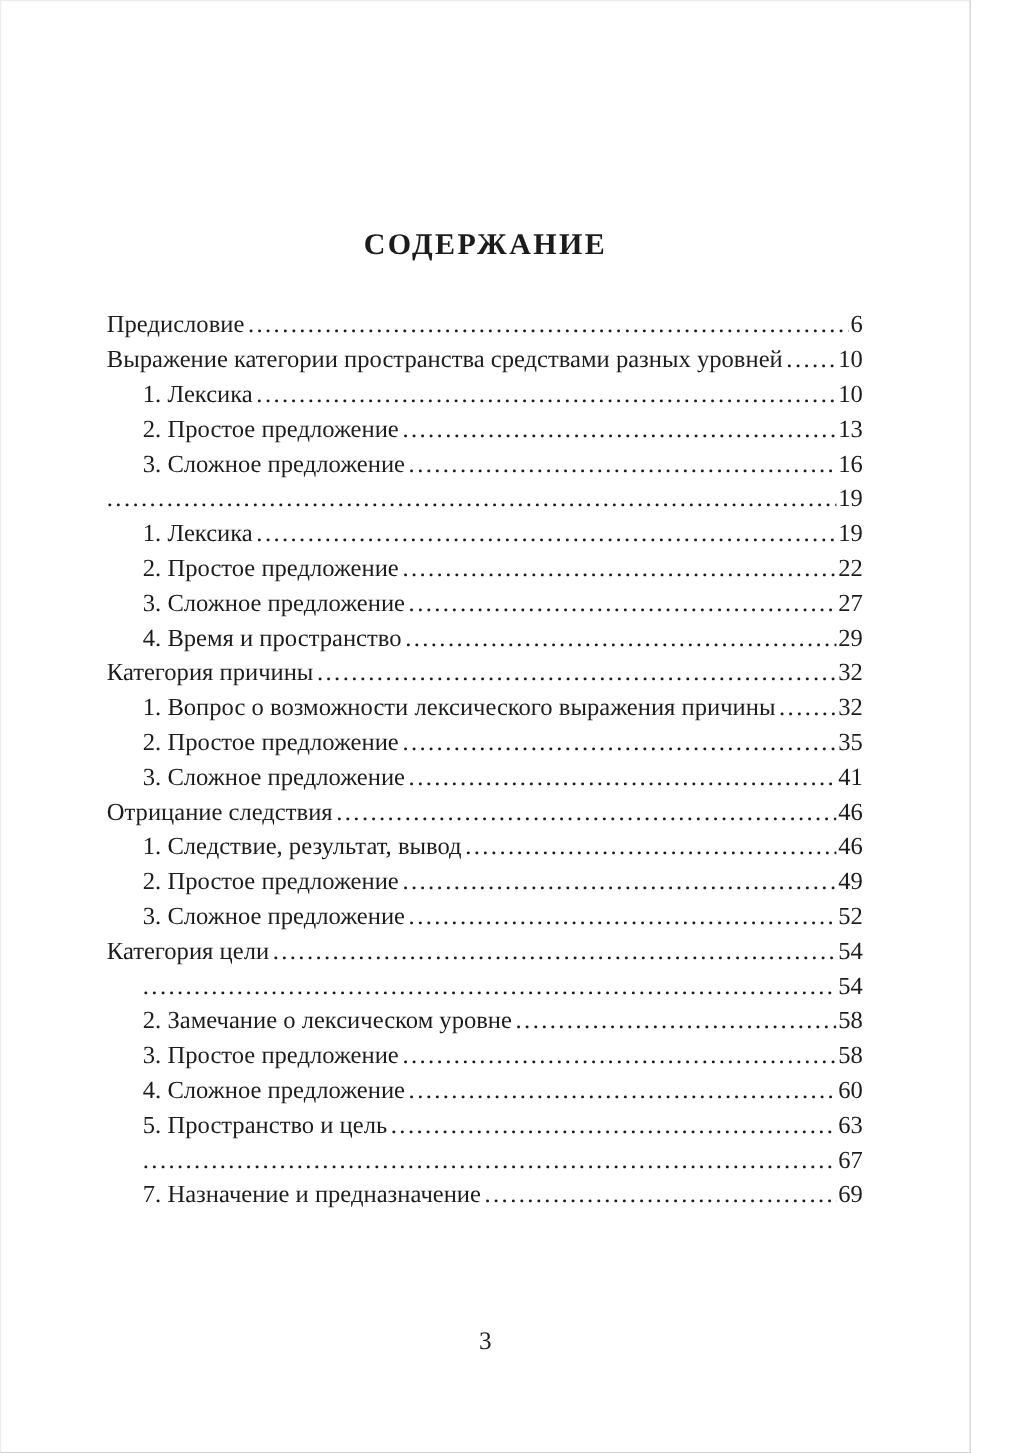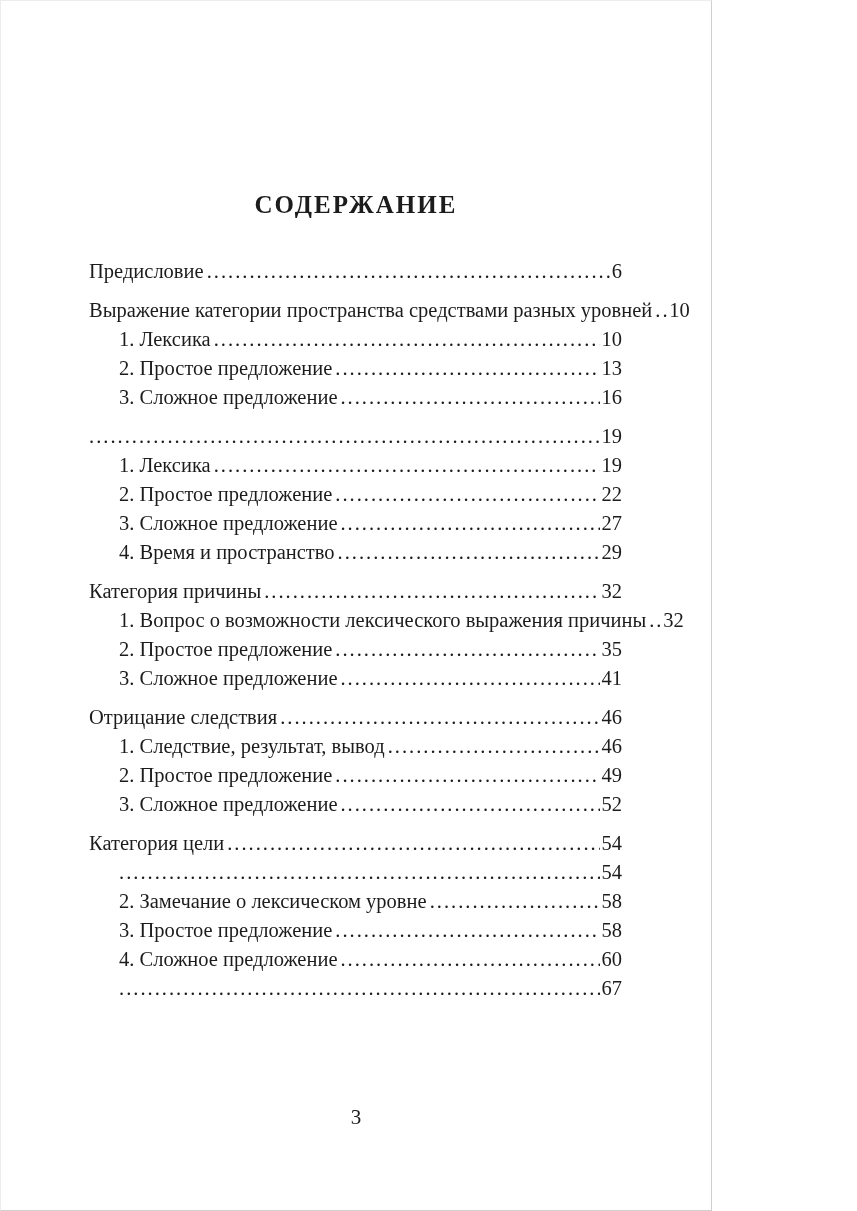--- a/index.html
+++ b/index.html
@@ -3,39 +3,39 @@
 <meta charset="utf-8">
 <style>
   * { margin: 0; padding: 0; box-sizing: border-box; }
   html, body {
     width: 857px; height: 1211px;
     background: #ffffff;
     font-family: "Liberation Serif", serif;
   }
   .page {
     position: relative;
-    width: 712px; height: 1211px;
+    width: 809px; height: 1211px;
     background: #ffffff;
     border: 1px solid #ececec;
     border-right: 1px solid #cfcfcf;
     border-bottom: 1px solid #cfcfcf;
     color: #1c1c1c;
     overflow: hidden;
   }
   .title {
     padding-top: 190px;
     text-align: center;
     font-size: 25px;
     font-weight: bold;
     letter-spacing: 2px;
   }
   .toc {
     margin: 38px 89px 0 88px;
   }
-  .toc-group { margin-top: 10px; }
+  .toc-group { margin-top: 0; }
   .toc-group:first-child { margin-top: 0; }
   .toc-row {
     display: flex;
     align-items: flex-end;
     font-size: 20.5px;
     line-height: 29px;
     white-space: nowrap;
   }
   .toc-row.level-1 { padding-left: 30px; }
   .toc-label { flex: 0 0 auto; padding-right: 3px; }
@@ -184,20 +184,30 @@
           <span class="toc-label">3. Простое предложение</span>
           <span class="toc-dots"></span>
           <span class="toc-page">58</span>
         </div>
         <div class="toc-row level-1">
           <span class="toc-label">4. Сложное предложение</span>
           <span class="toc-dots"></span>
           <span class="toc-page">60</span>
         </div>
         <div class="toc-row level-1">
+          <span class="toc-label">5. Пространство и цель</span>
+          <span class="toc-dots"></span>
+          <span class="toc-page">63</span>
+        </div>
+        <div class="toc-row level-1">
           <span class="toc-dots"></span>
           <span class="toc-page">67</span>
+        </div>
+        <div class="toc-row level-1">
+          <span class="toc-label">7. Назначение и предназначение </span>
+          <span class="toc-dots"></span>
+          <span class="toc-page">69</span>
         </div>
       </div>
     </div>
 
   <div class="footer-page">3</div>
 </div>
 
 </body></html>

